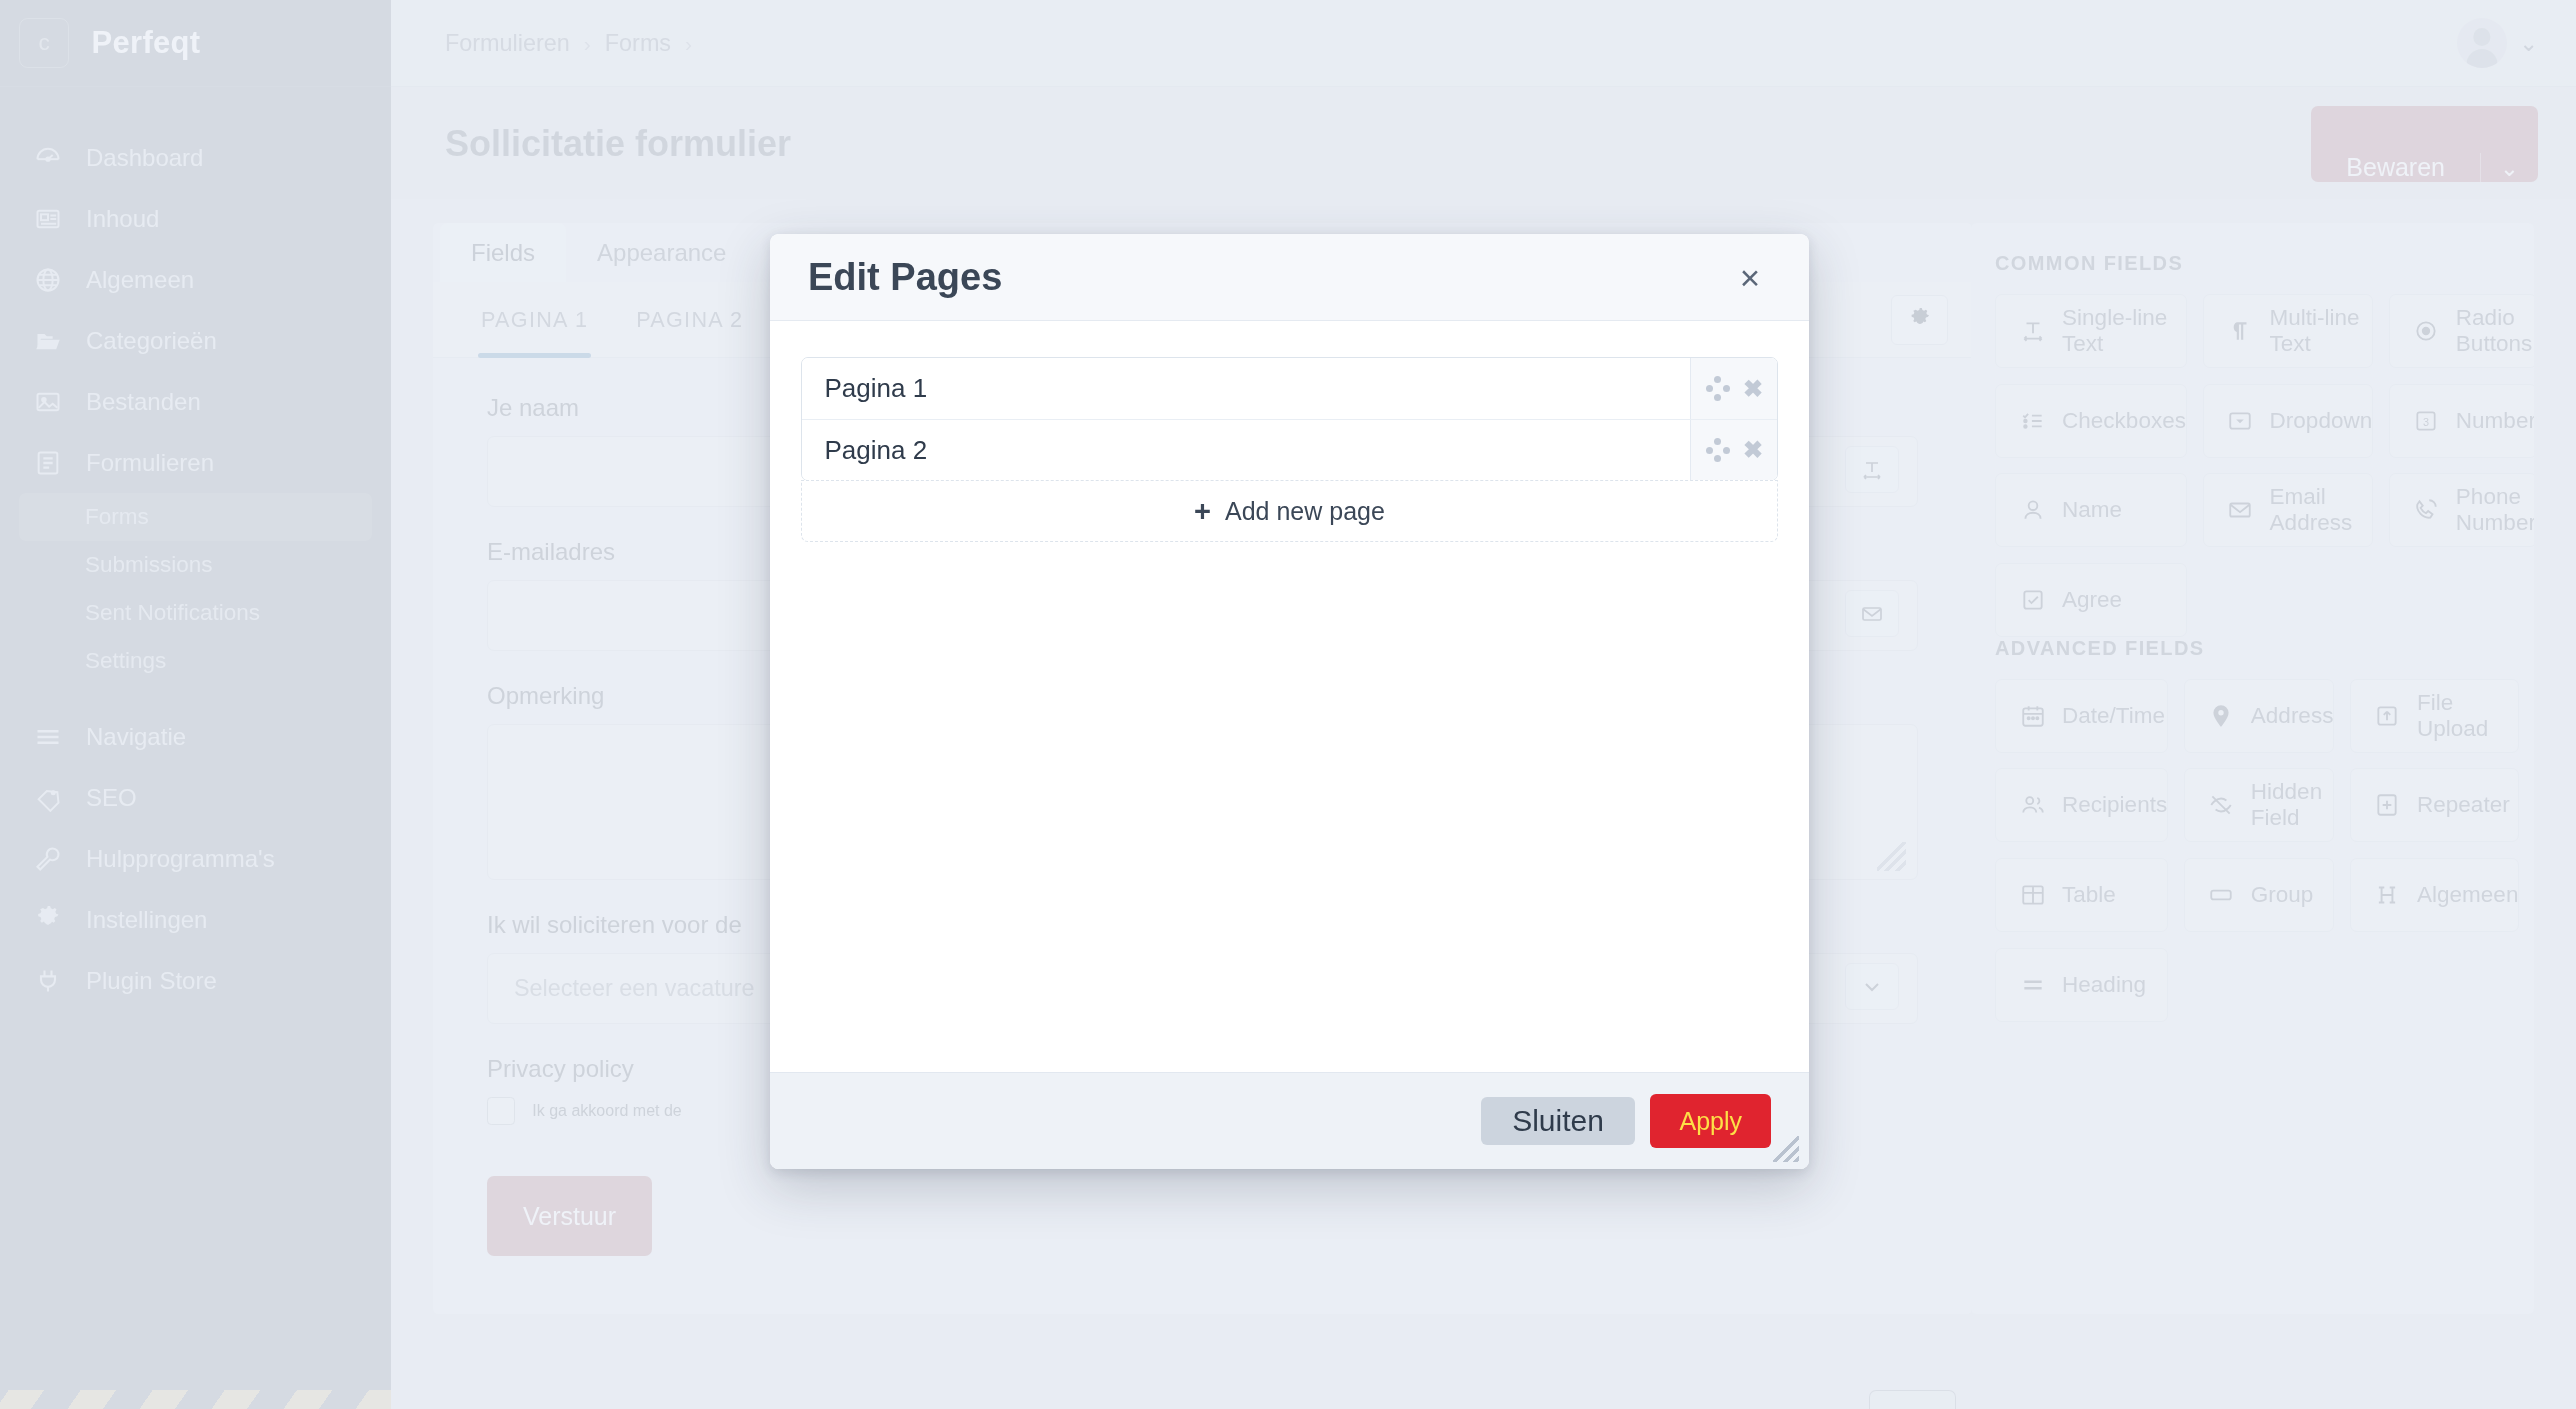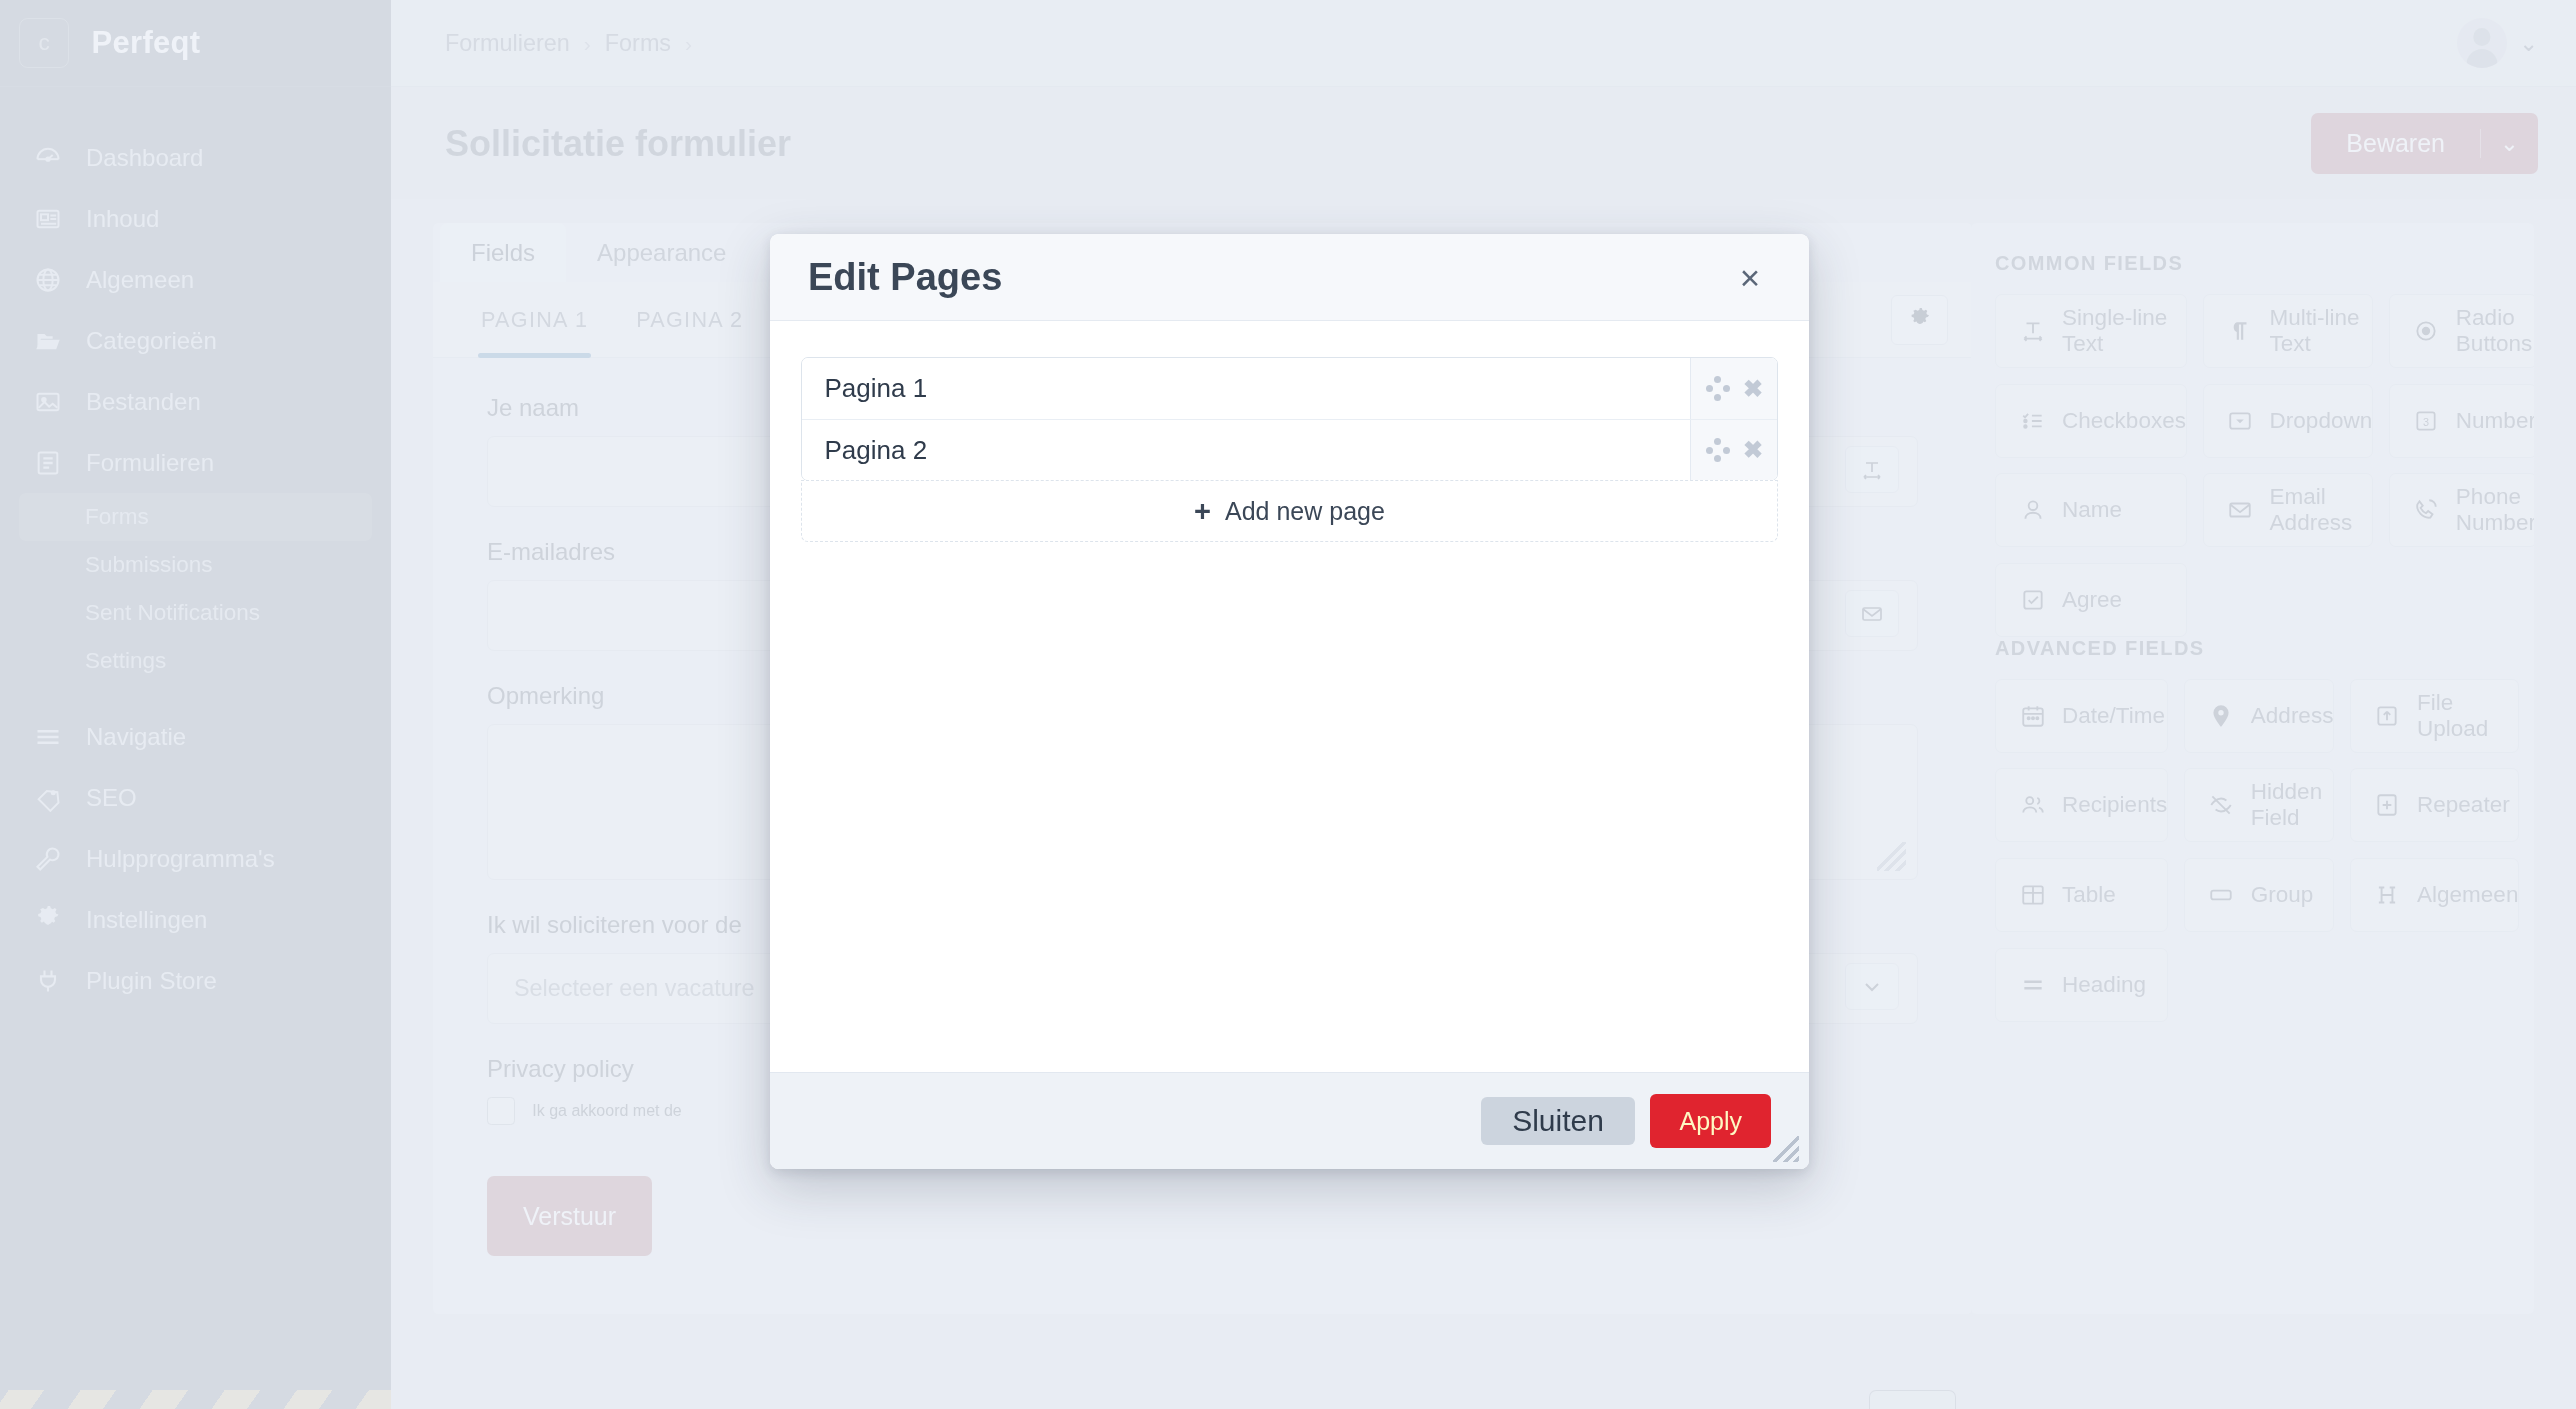--- a/index.html
+++ b/index.html
@@ -169,22 +169,22 @@
   .page-title {
     margin-left: 54px;
     font-size: 36px;
     font-weight: bold;
     color: #9ba4b2;
   }
   .save-group {
     margin-left: auto;
     margin-right: 38px;
     display: flex;
-    align-items: center;
-    height: 61px;
+    align-items: flex-end;
+    height: 76px;
     border-radius: 7px;
     overflow: hidden;
     background: #e39aa4;
   }
   .save-btn {
     padding: 0 35px;
     display: flex; align-items: center;
     color: #ffffff;
     font-size: 25px;
     border-right: 1.7px solid #f0c3c9;
@@ -510,21 +510,21 @@
     display: flex; align-items: center;
     color: #2f3b4b;
     font-size: 30px;
   }
   .btn-primary {
     height: 54px;
     padding: 0 29px;
     background: #e0242f;
     border-radius: 6px;
     display: flex; align-items: center;
-    color: #fef9c3;
+    color: #fde047;
     font-size: 25px;
   }
   .modal-grip {
     position: absolute;
     right: 10.4px; bottom: 7px;
     width: 26px; height: 26px;
     background:
       linear-gradient(135deg, transparent 48%, #b9c2cf 48%, #b9c2cf 57%, transparent 57%),
       linear-gradient(135deg, transparent 68%, #b9c2cf 68%, #b9c2cf 77%, transparent 77%),
       linear-gradient(135deg, transparent 88%, #b9c2cf 88%, #b9c2cf 97%, transparent 97%);

